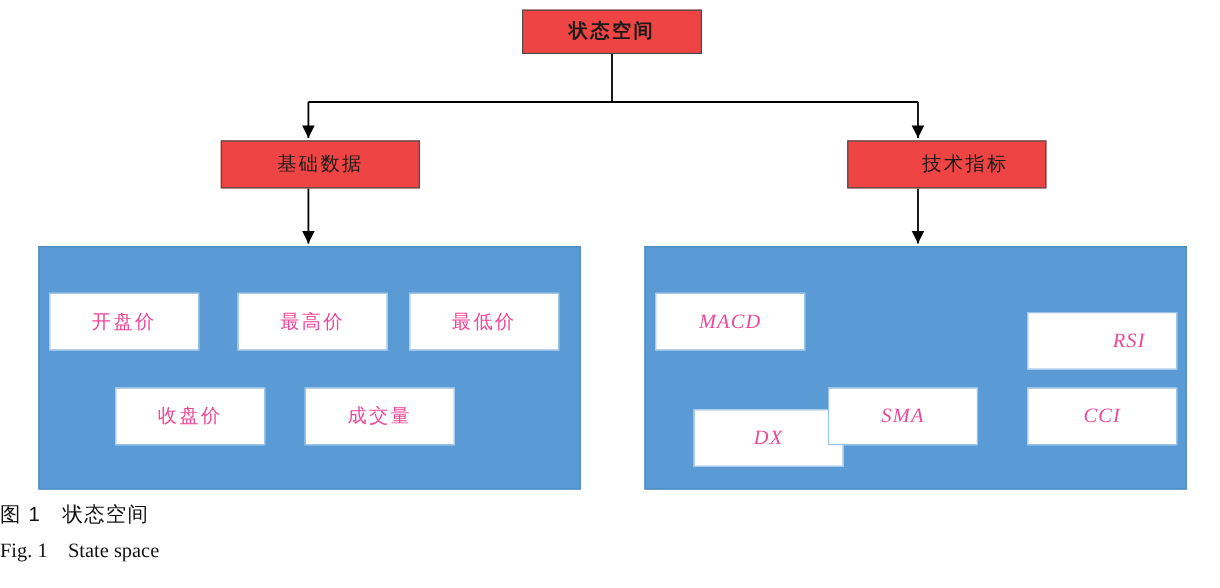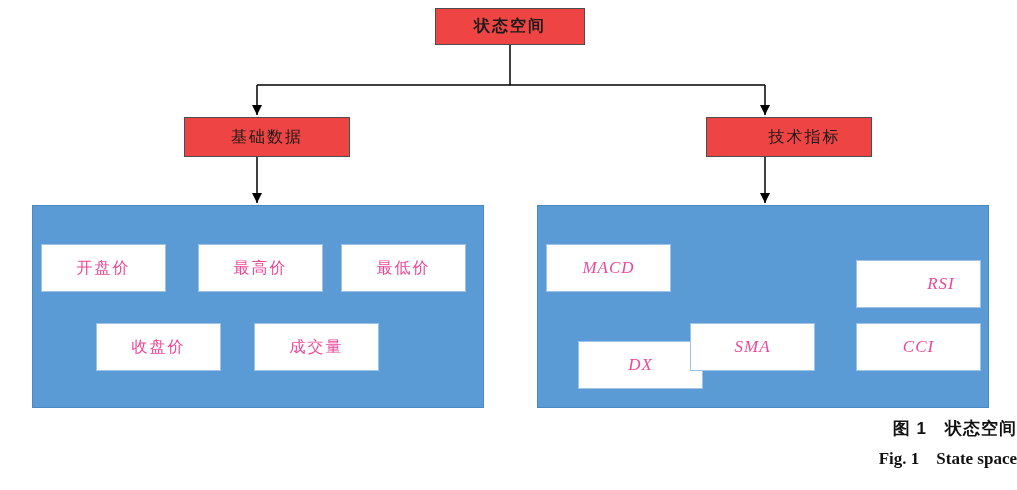--- a/index.html
+++ b/index.html
@@ -94,22 +94,22 @@
   .pr-0 { left: 8px;   top: 38px; }
   .pr-1 { left: 168px; top: 38px; }
   .pr-2 { left: 318px; top: 54px; padding-left: 45px; }
   .pr-3 { left: 8px;   top: 135px; margin-left: 32px; }
   .pr-4 { left: 152px; top: 117px; }
   .pr-5 { left: 318px; top: 117px; }
   .caption {
     position: absolute;
     left: 0;
     width: 100%;
-    text-align: right;
-    font-weight: bold;
+    text-align: left;
+    font-weight: normal;
     color: #111111;
     white-space: pre;
   }
   .caption-zh {
     top: 417px;
     font-size: 17px;
     font-family: "Liberation Sans", sans-serif;
     letter-spacing: 1px;
   }
   .caption-en {

